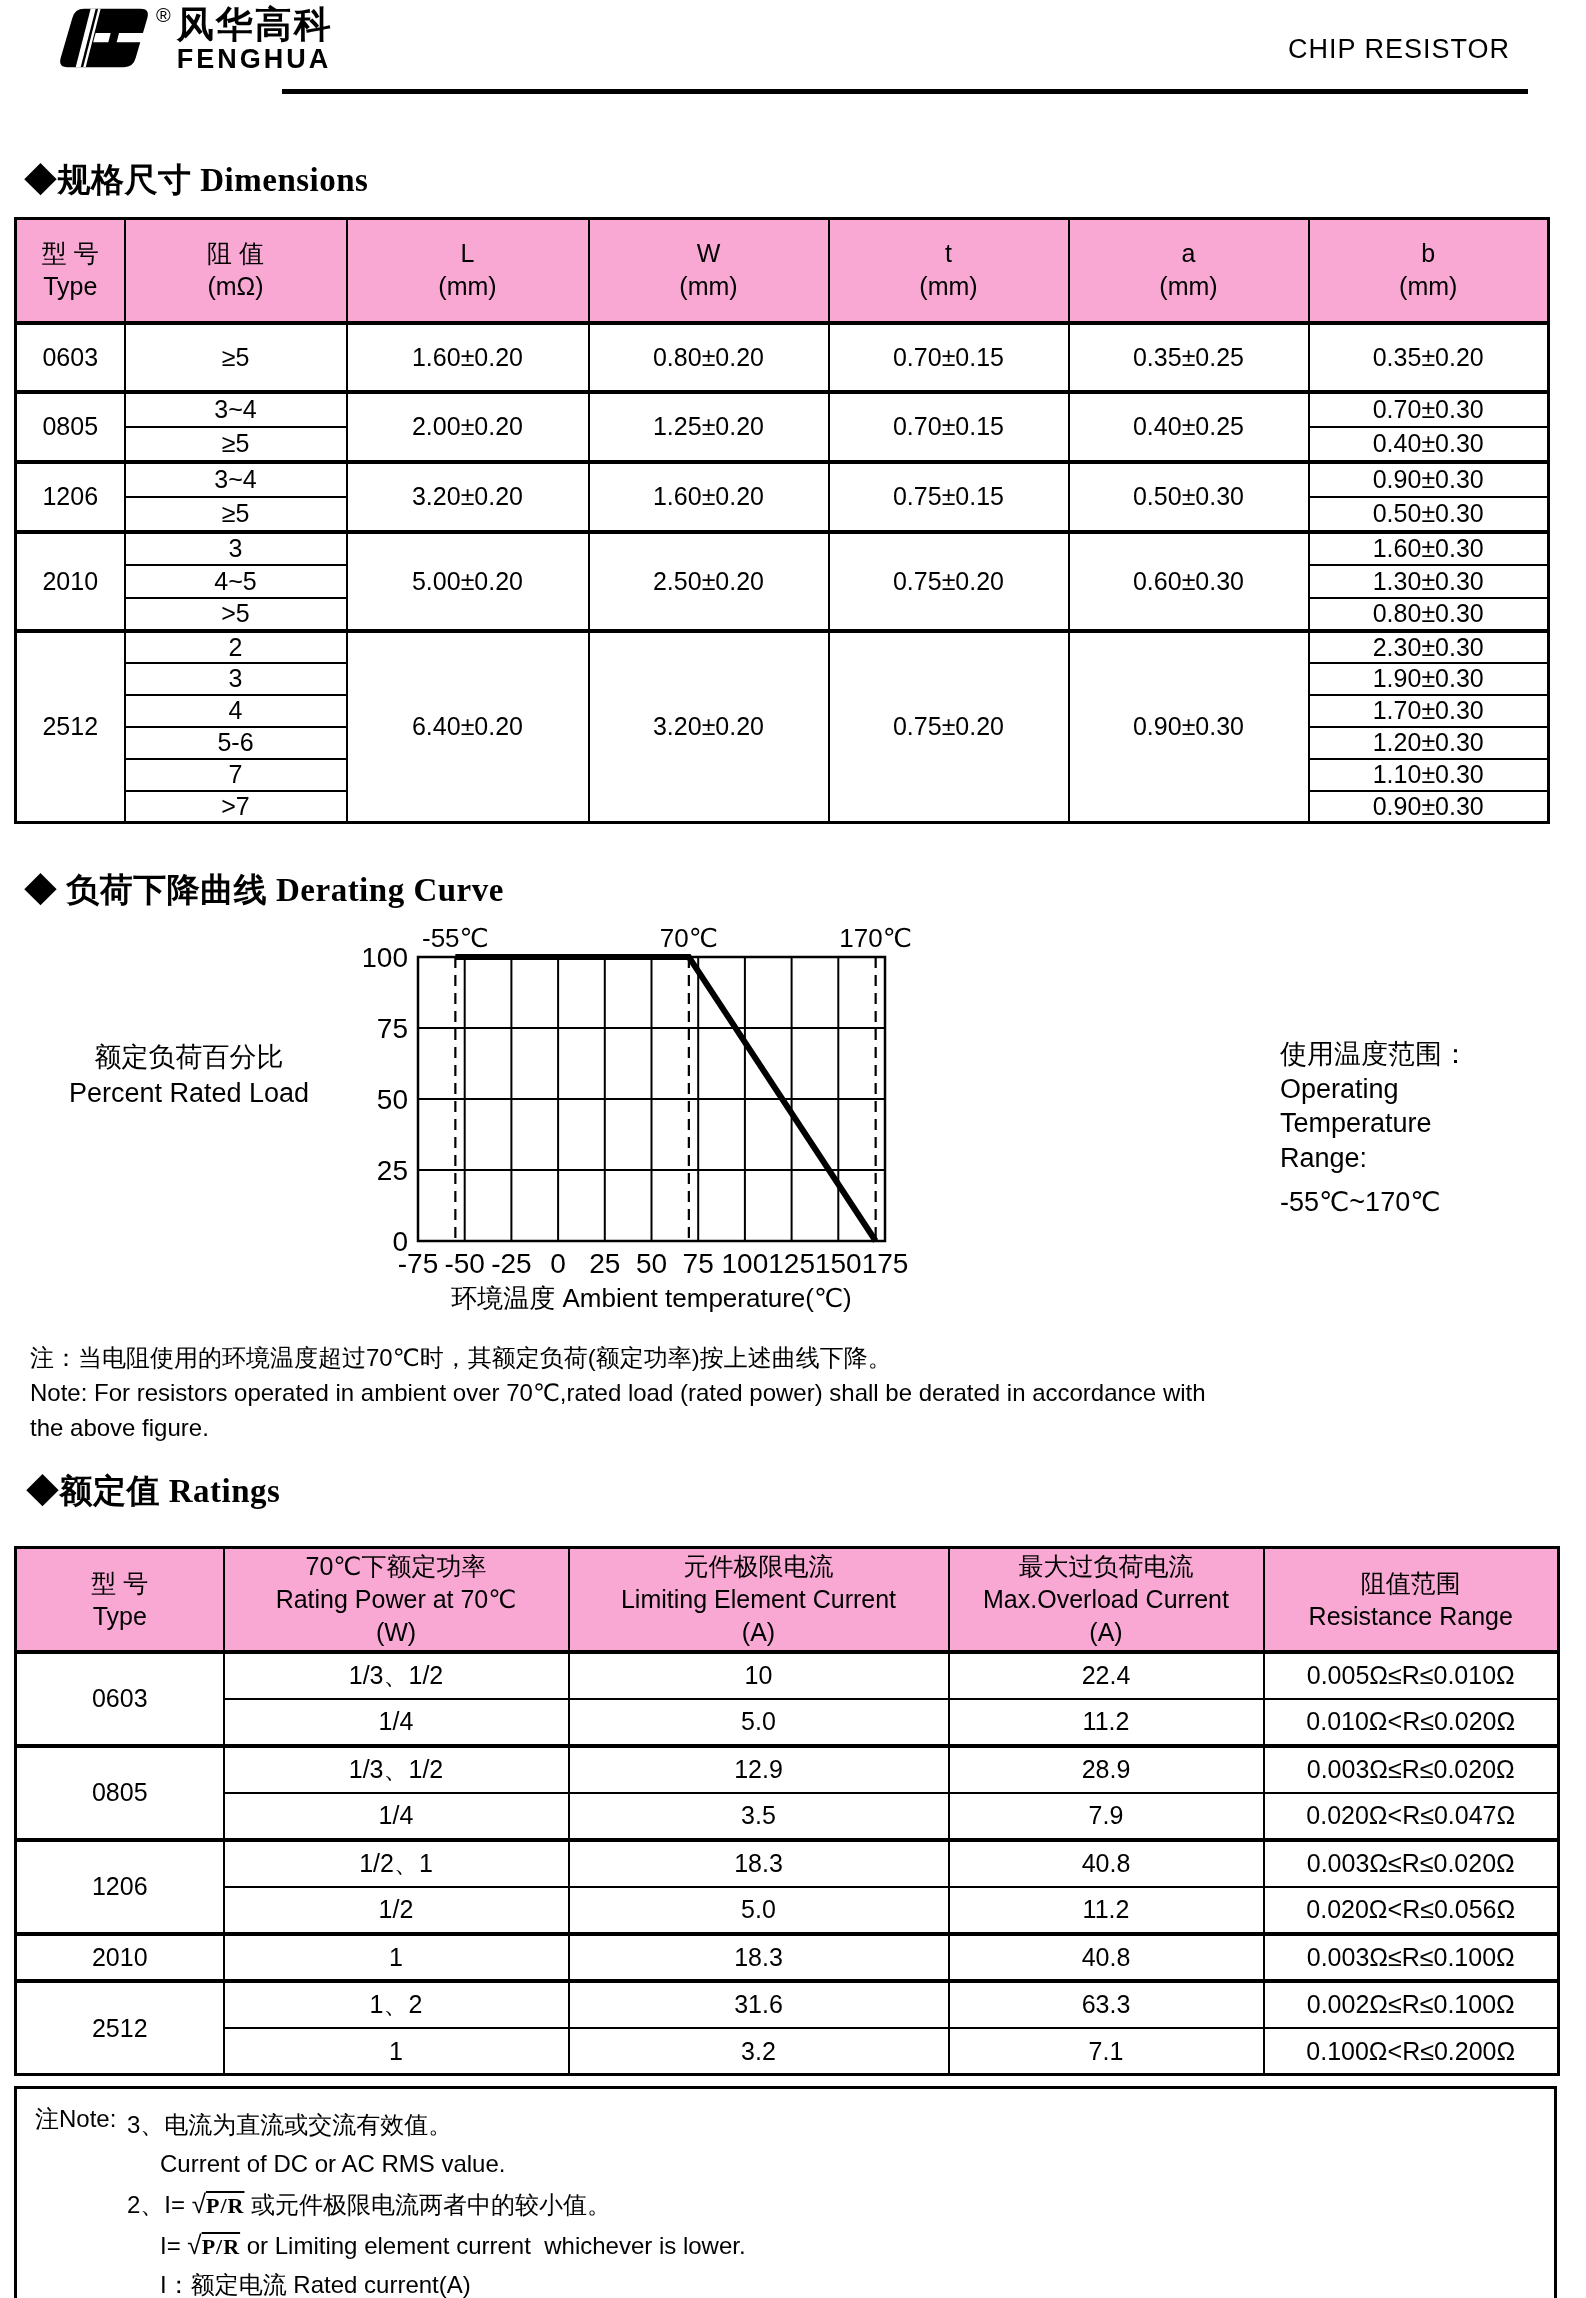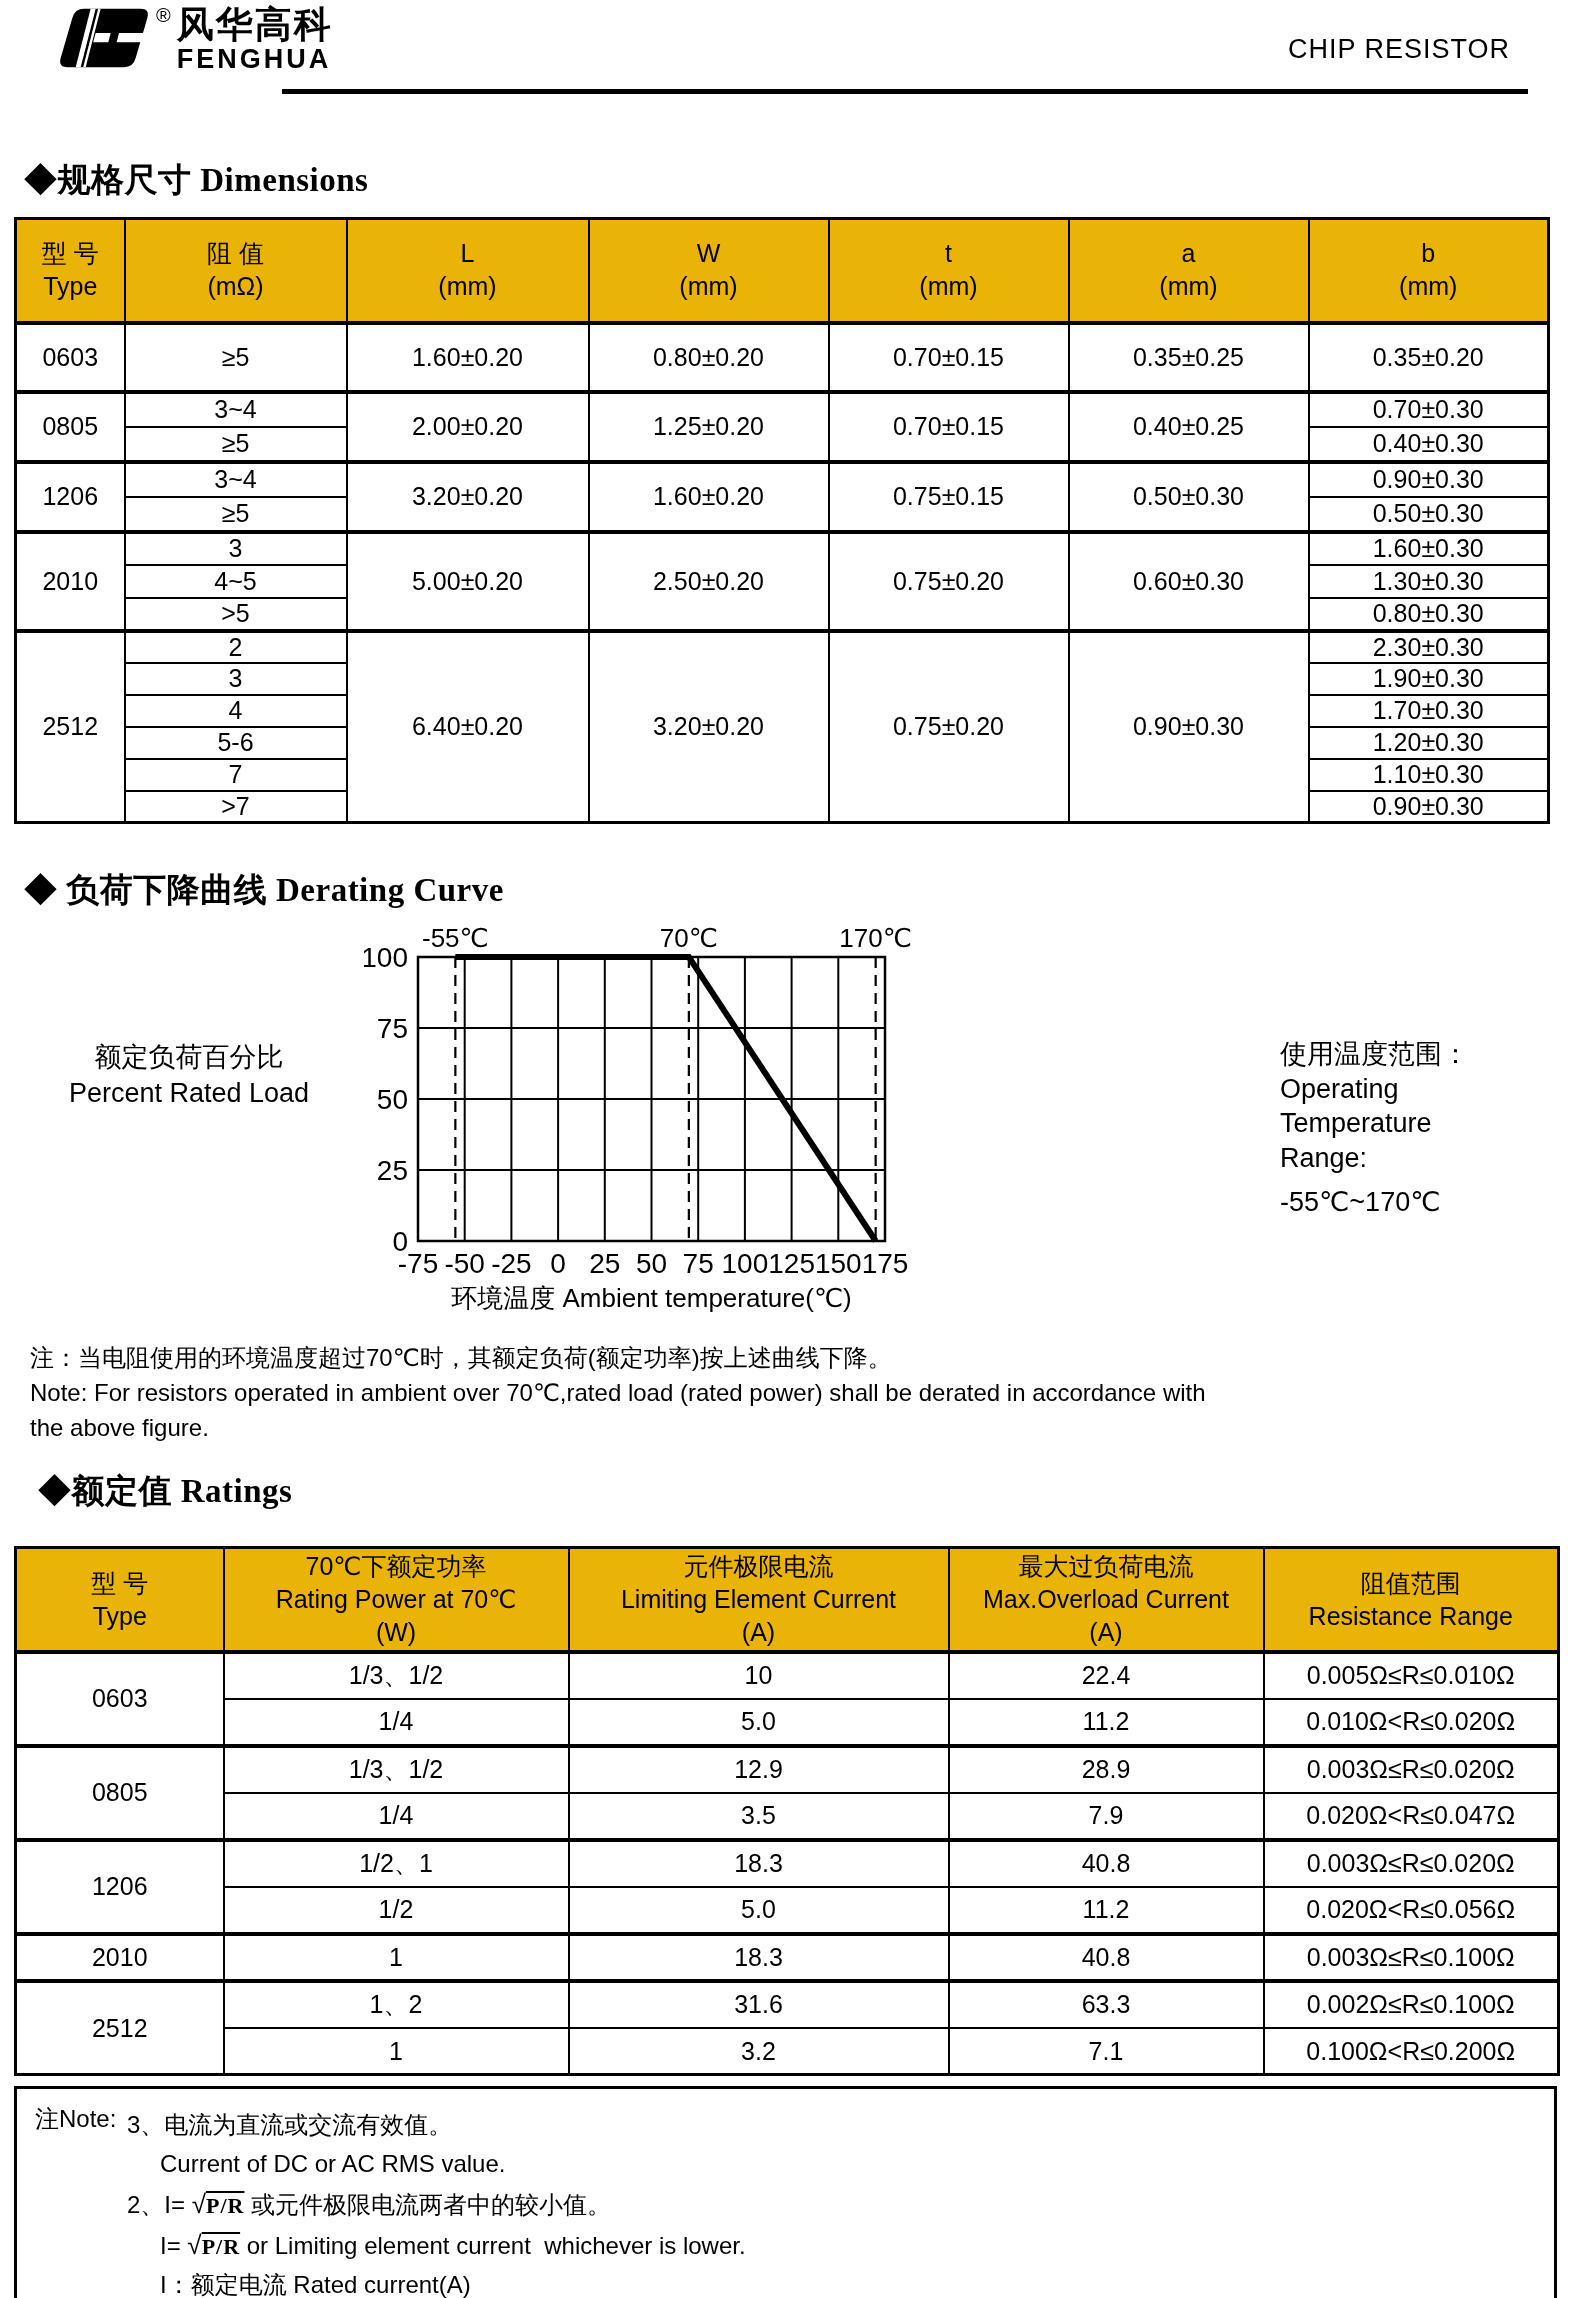--- a/index.html
+++ b/index.html
@@ -19,26 +19,26 @@
   .reg { font-size: 20px; margin: -2px 6px 0 2px; }
   .brand-cn { font-size: 37px; font-weight: bold; letter-spacing: 2px; line-height: 1.05; }
   .brand-en { font-size: 27px; font-weight: bold; letter-spacing: 3px; line-height: 1.1; }
   .doc-title { position: absolute; right: 62px; top: 34px; font-size: 27px; font-weight: normal; letter-spacing: 1px; }
   .header-rule { position: absolute; left: 268px; right: 44px; top: 89px; height: 5px; background: #000; }
 
   
   h2 { font-size: 33px; font-weight: bold; letter-spacing: 0.5px; font-family: Liberation Serif, serif; }
   .dim-heading { margin: 62px 0 14px 10px; }
   .derating-heading { margin: 44px 0 4px 10px; }
-  .ratings-heading { margin: 24px 0 32px 24px; }
+  .ratings-heading { margin: 24px 0 32px 12px; }
 
   
   table { border-collapse: collapse; table-layout: fixed; border: 3px solid #000; }
   th, td { border: 2px solid #000; text-align: center; vertical-align: middle; font-size: 25px; font-weight: normal; }
-  thead th { background: #eab308; border-bottom: 3px solid #000; }
+  thead th { background: #f9a8d4; border-bottom: 3px solid #000; }
   thead .hline { line-height: 1.32; }
   .dim-table { width: 1533px; }
   .dim-table thead th { height: 104px; }
   .ratings-table { width: 1543px; }
   .ratings-table thead th { height: 104px; border-bottom: 4px solid #000; }
   tr.group-first td { border-top: 4px solid #000; }
   tbody.dim-body tr.g0 td { height: 69px; }
   tbody.dim-body tr.g1 td, tbody.dim-body tr.g2 td { height: 35px; }
   tbody.dim-body tr.g3 td { height: 33px; }
   tbody.dim-body tr.g4 td { height: 32px; }

